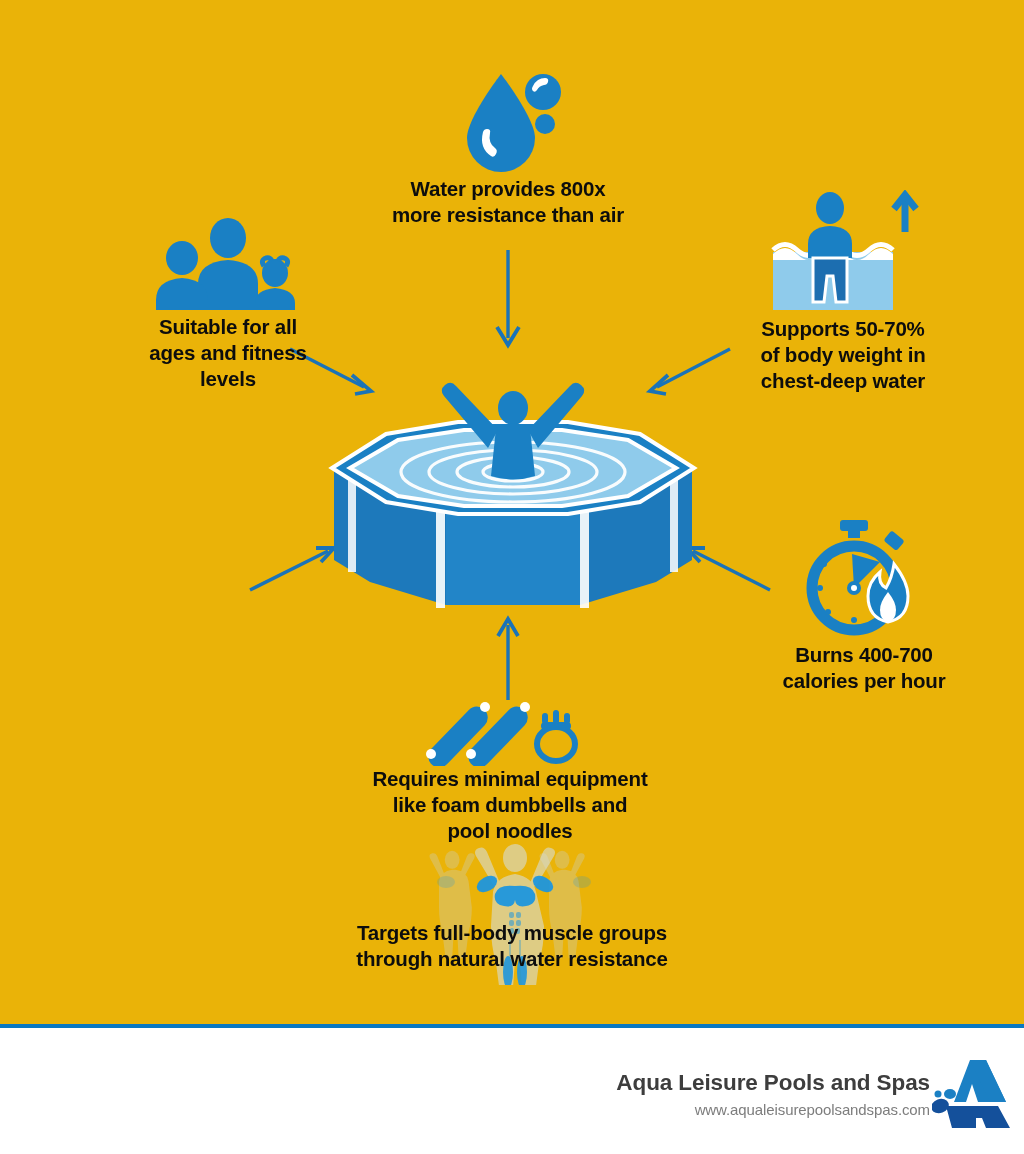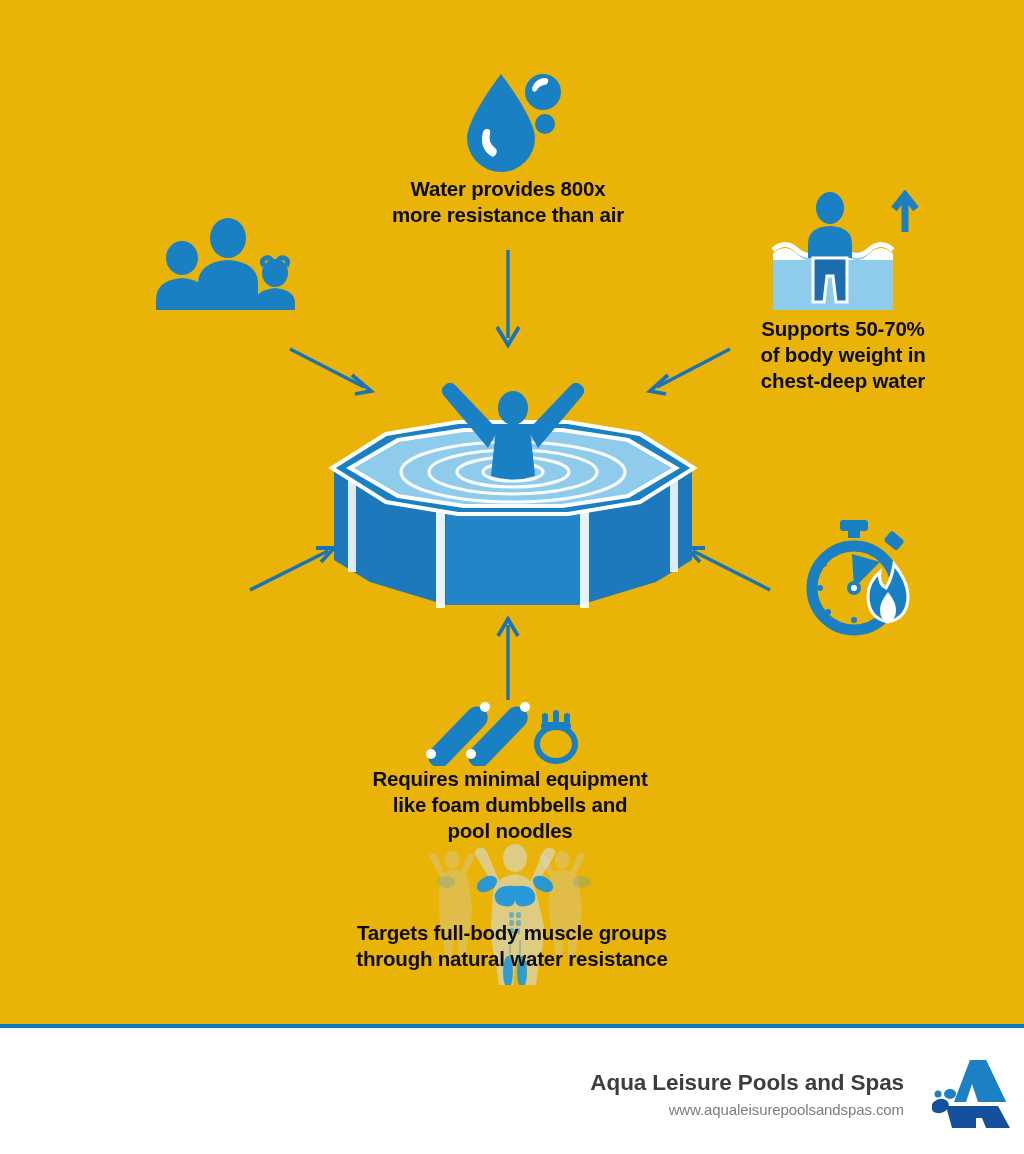--- a/index.html
+++ b/index.html
@@ -58,21 +58,21 @@
     width: 1024px;
     height: 126px;
     background: #ffffff;
   }
   #footer-inner {
     position: absolute;
     right: 14px;
     top: 30px;
     display: flex;
     align-items: center;
-    gap: 28px;
+    gap: 2px;
   }
   #footer-textblock {
     text-align: right;
   }
   #brand-name {
     font-family: "Liberation Sans", sans-serif;
     font-weight: bold;
     font-size: 22.5px;
     color: #3d3d3d;
     line-height: 28px;
@@ -212,20 +212,23 @@
 
           <ellipse cx="38" cy="40" rx="16" ry="17"></ellipse>
           <path d="M38,60 q-26,2 -26,22 L12,92 L64,92 L64,82 q0,-20 -26,-22 Z"></path>
 
           <ellipse cx="131" cy="55" rx="13" ry="14"></ellipse>
           <path d="M120,48 q-4,-6 2,-8 q4,-1 6,3 M142,48 q4,-6 -2,-8 q-4,-1 -6,3" stroke="#1a80c4" stroke-width="5" fill="none"></path>
           <path d="M131,70 q-20,2 -20,15 L111,92 L151,92 L151,85 q0,-13 -20,-15 Z"></path>
         </g>
       </svg>
     </div>
+    <div class="node-text">Suitable for all
+ages and fitness
+levels</div>
   </div>
 
   <div class="node" style="left:718px; top:190px; width:250px;">
     <div class="icon-wrap" style="height:126px;">
       <svg width="156" height="126" viewBox="0 0 156 126">
 
         <g fill="#1c6eb0">
           <rect x="50" y="58" width="30" height="58" rx="4"></rect>
         </g>
 
@@ -273,20 +276,22 @@
         </g>
 
         <path d="M60,72 L58,38 L86,46 Z" fill="#1a80c4"></path>
         <circle cx="60" cy="72" r="7" fill="#1a80c4"></circle>
         <circle cx="60" cy="72" r="3" fill="#ffffff"></circle>
 
         <path d="M100,48 q14,18 14,32 q0,22 -20,26 q-20,-4 -20,-26 q0,-14 12,-24 q-2,12 6,16 q6,-10 8,-24 Z" fill="#1a80c4" stroke="#ffffff" stroke-width="3"></path>
         <path d="M94,76 q8,10 8,18 q0,10 -8,12 q-8,-2 -8,-12 q0,-8 8,-18 Z" fill="#ffffff"></path>
       </svg>
     </div>
+    <div class="node-text">Burns 400-700
+calories per hour</div>
   </div>
 
   <div class="node" style="left:330px; top:700px; width:360px;">
     <div class="icon-wrap" style="height:66px;">
       <svg width="200" height="66" viewBox="0 0 200 66">
         <g fill="#1a80c4">
 
           <rect x="10" y="26" width="76" height="22" rx="11" transform="rotate(-46 48 37)"></rect>
 
           <rect x="50" y="26" width="76" height="22" rx="11" transform="rotate(-46 88 37)"></rect>

